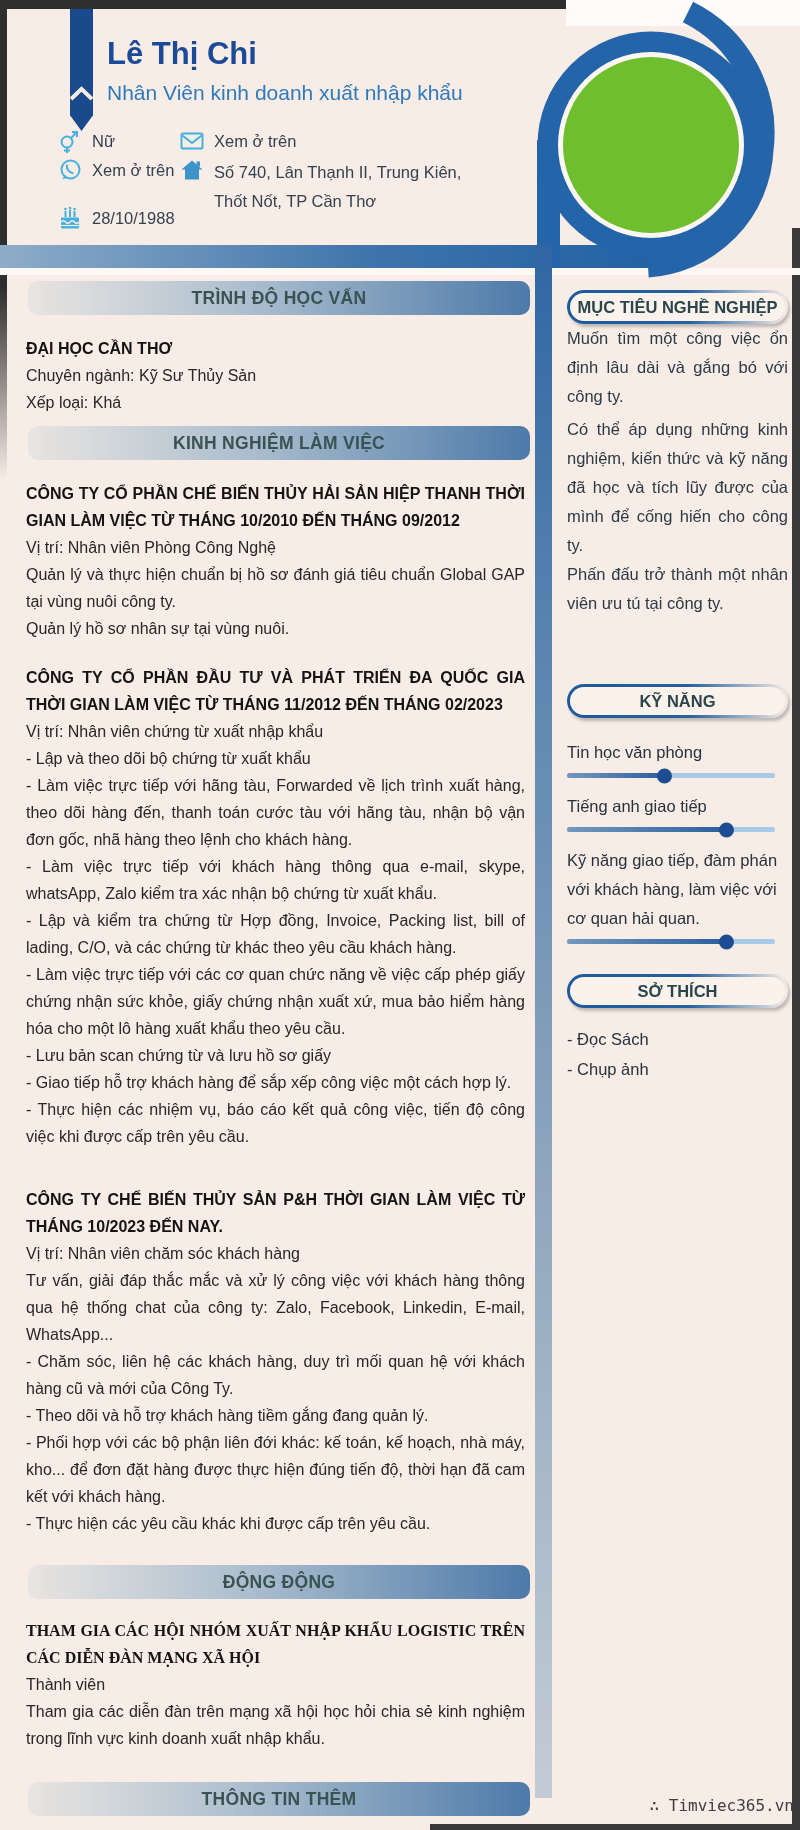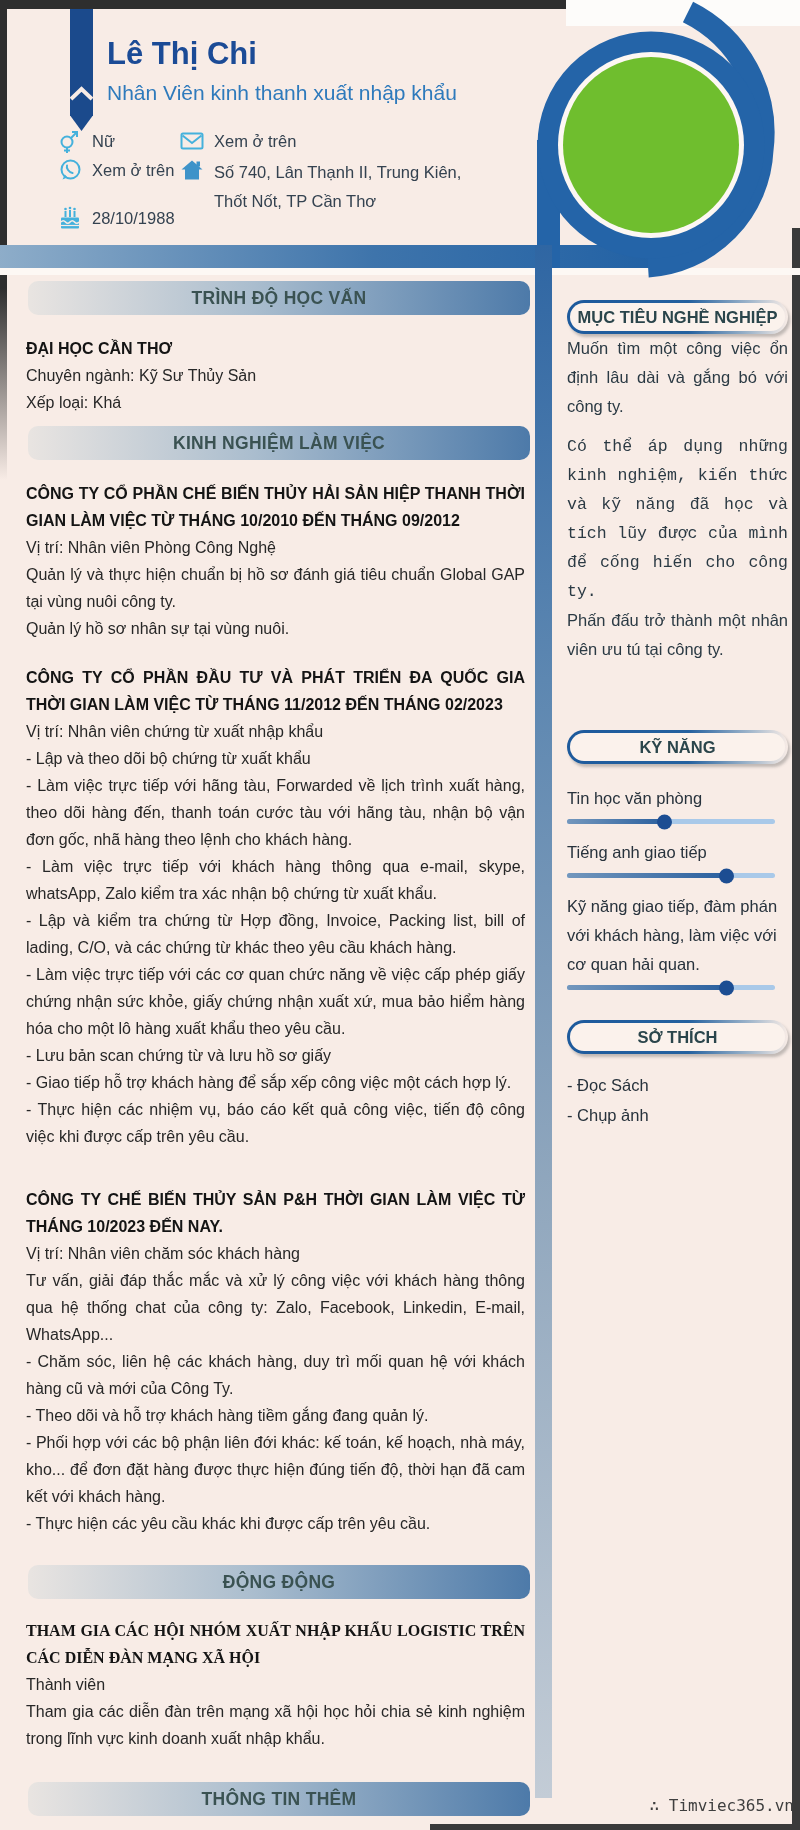--- a/index.html
+++ b/index.html
@@ -96,21 +96,21 @@
       <circle cx="651" cy="145" r="88" fill="#6fbe2e"></circle>
     </svg>
 
     <div class="ribbon">
       <svg width="23" height="22" viewBox="0 0 23 22">
         <polyline points="1,14 11.5,4 22,14" fill="none" stroke="#f8ece6" stroke-width="4"></polyline>
       </svg>
     </div>
 
     <h1 class="name">Lê Thị Chi</h1>
-    <h2 class="subtitle">Nhân Viên kinh thanh xuất nhập khẩu</h2>
+    <h2 class="subtitle">Nhân Viên kinh doanh xuất nhập khẩu</h2>
 
     <div class="info" style="left:58px;top:129px;">
       <svg class="ic" width="24" height="24" viewBox="0 0 24 24">
         <circle cx="9" cy="13" r="5.5" fill="none" stroke="#45b1dc" stroke-width="2"></circle>
         <line x1="13" y1="9" x2="19" y2="3" stroke="#45b1dc" stroke-width="2"></line>
         <polyline points="14,3 19,3 19,8" fill="none" stroke="#45b1dc" stroke-width="2"></polyline>
         <line x1="9" y1="18.5" x2="9" y2="24" stroke="#45b1dc" stroke-width="2"></line>
         <line x1="6" y1="21.5" x2="12" y2="21.5" stroke="#45b1dc" stroke-width="2"></line>
       </svg>
       <span>Nữ</span>
@@ -205,25 +205,25 @@
     <p class="body-txt bold-line" style="margin-top:18px;font-family:Liberation Serif, serif;">THAM GIA CÁC HỘI NHÓM XUẤT NHẬP KHẨU LOGISTIC TRÊN CÁC DIỄN ĐÀN MẠNG XÃ HỘI</p>
     <p class="body-txt">Thành viên</p>
     <p class="body-txt">Tham gia các diễn đàn trên mạng xã hội  học hỏi chia sẻ kinh nghiệm trong lĩnh vực kinh doanh xuất nhập khẩu.</p>
 
     <div class="section-bar" style="margin-top:30px;">THÔNG TIN THÊM</div>
 
   </div>
 
   <div class="col-right">
 
-    <div class="pill" style="margin-top:20px;">
+    <div class="pill" style="margin-top:10px;">
       <div class="pill-inner">MỤC TIÊU NGHỀ NGHIỆP</div>
     </div>
     <p class="obj-txt">Muốn tìm một công việc ổn định lâu dài và gắng bó với công ty.</p>
-    <p class="obj-txt" style="margin-top:11px;font-family:Liberation Mono, monospace;">Có thể áp dụng những kinh nghiệm, kiến thức và kỹ năng đã học và tích lũy được của mình để cống hiến cho công ty.</p>
+    <p class="obj-txt" style="margin-top:4px;">Có thể áp dụng những kinh nghiệm, kiến thức và kỹ năng đã học và tích lũy được của mình để cống hiến cho công ty.</p>
     <p class="obj-txt" style="margin-top:0;">Phấn đấu trở thành một nhân viên ưu tú tại công ty.</p>
 
     <div class="pill" style="margin-top:66px;">
       <div class="pill-inner">KỸ NĂNG</div>
     </div>
 
     <div class="skill" style="margin-top:20px;">
       <div class="skill-label">Tin học văn phòng</div>
       <div class="track">
         <div class="fill" style="width: 47%;">

